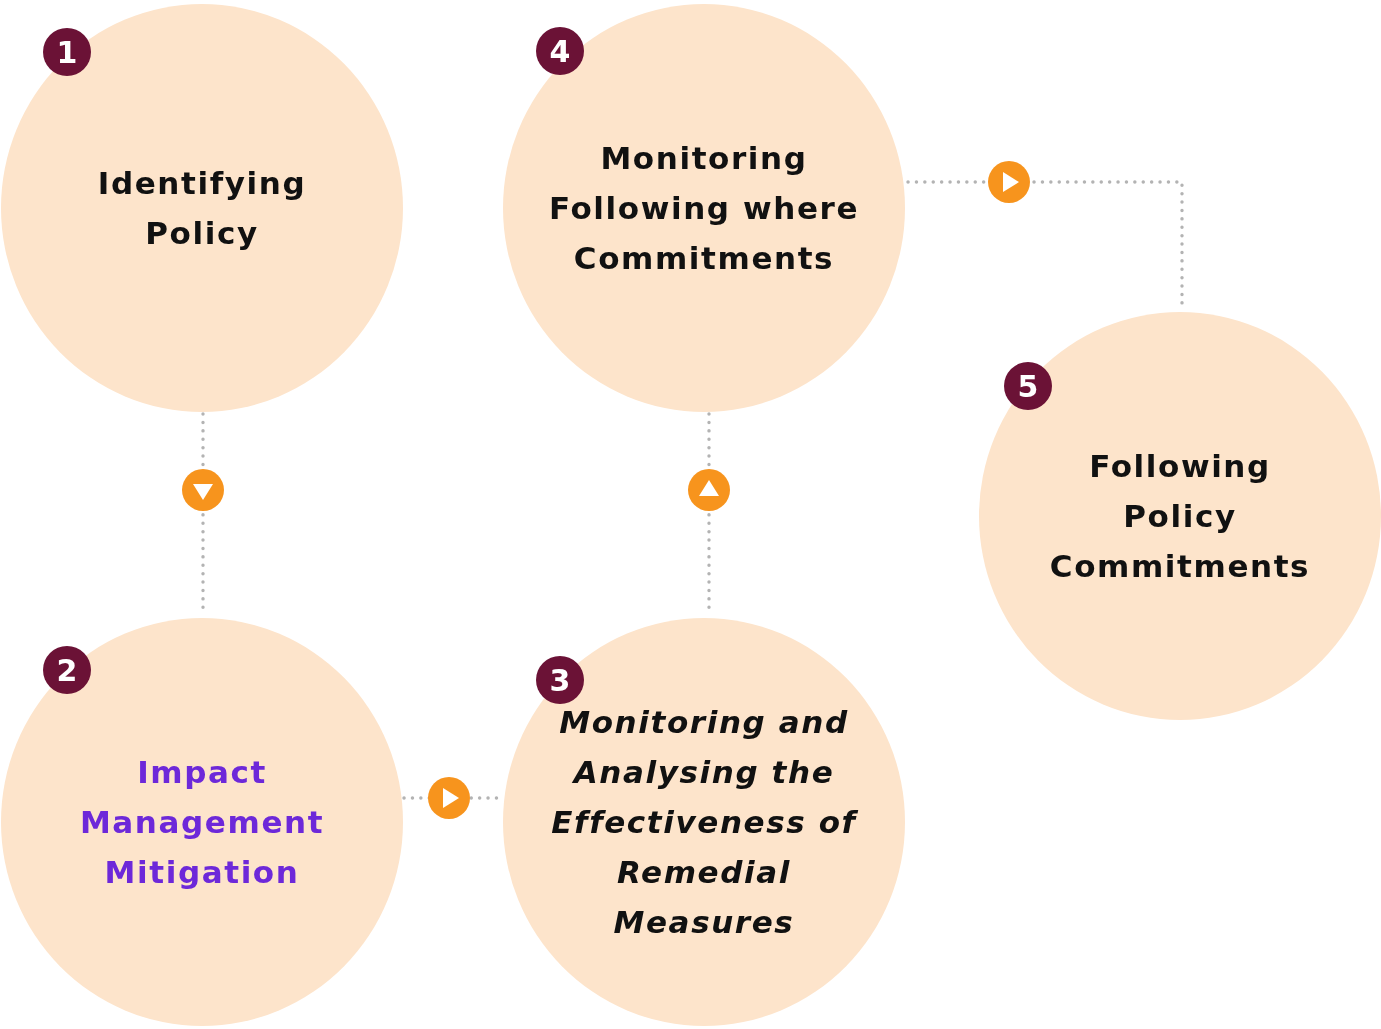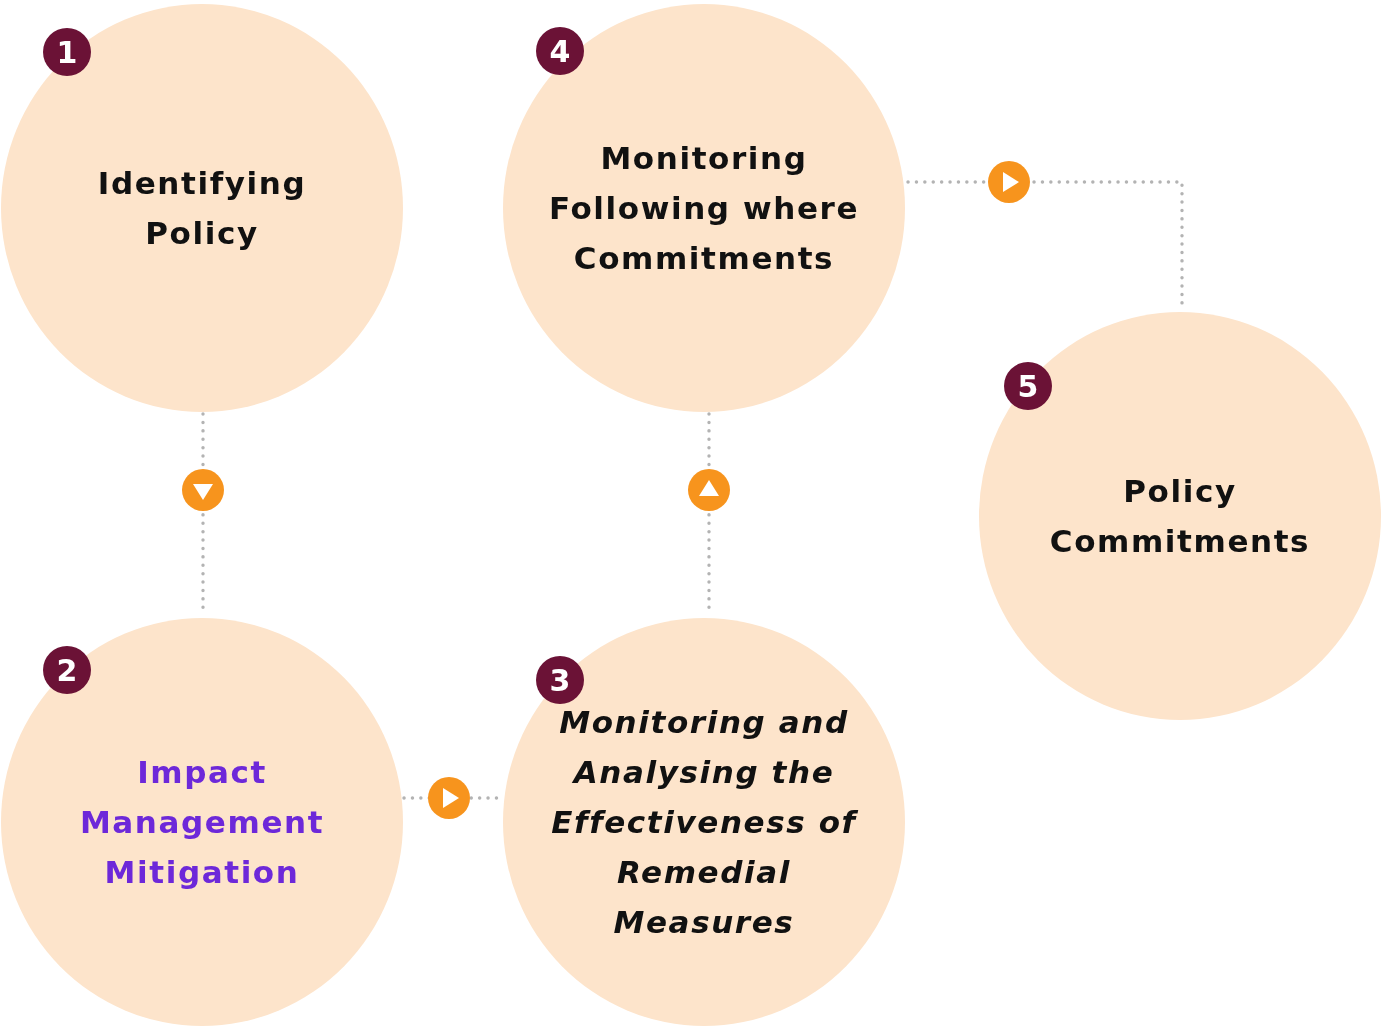--- a/index.html
+++ b/index.html
@@ -74,20 +74,21 @@
       <div>Following where</div>
       <div>Commitments</div>
     </div>
   </div>
   <div class="badge" style="left: 536px; top: 27px; background: rgb(107, 18, 54); color: rgb(255, 255, 255);">
     <span>4</span>
   </div>
 
   <div class="circle" style="left:979px;top:312px;background:#FDE4CB;">
     <div class="circle-text" style="color: rgb(17, 17, 17);">
+      <div>Following</div>
       <div>Policy</div>
       <div>Commitments</div>
     </div>
   </div>
   <div class="badge" style="left: 1004px; top: 362px; background: rgb(107, 18, 54); color: rgb(255, 255, 255);">
     <span>5</span>
   </div>
 
   <svg class="arrow-btn" style="left:182px;top:469px;" viewBox="0 0 42 42">
     <circle cx="21" cy="21" r="21" fill="#F7941D"></circle>

